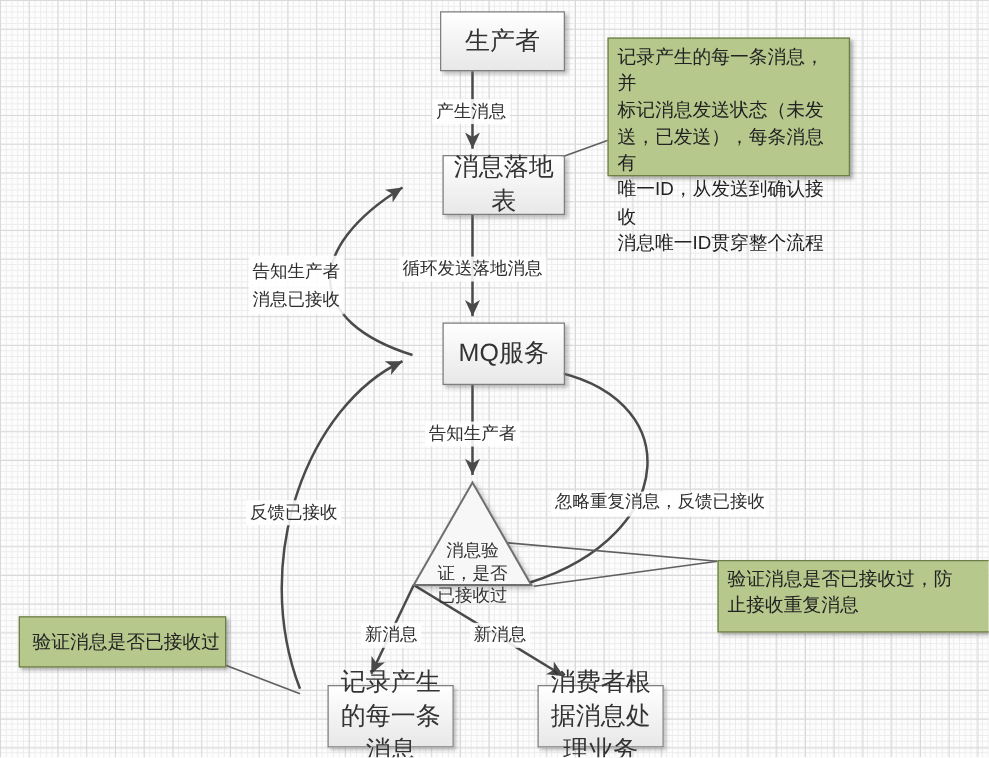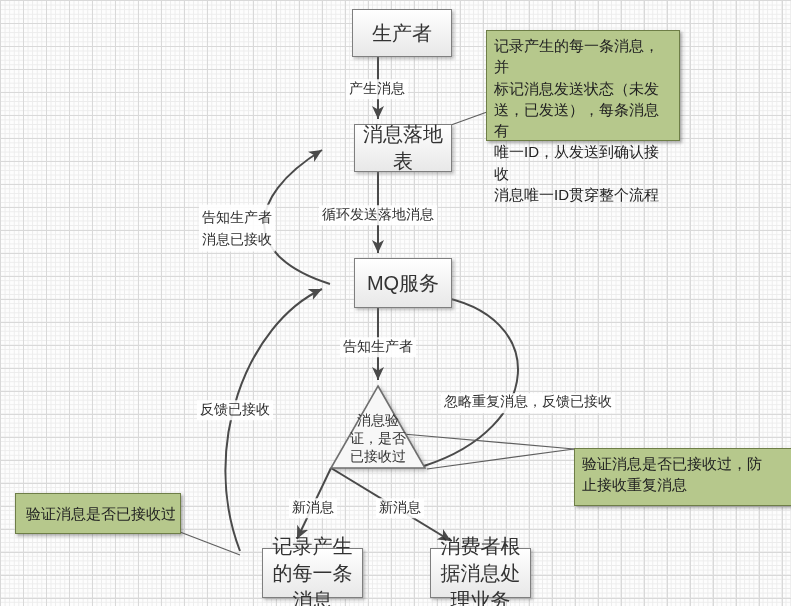--- a/index.html
+++ b/index.html
@@ -33,21 +33,21 @@
     font-size:20px;color:#333;line-height:1.35;padding:0 2px;margin-left:24px;
   }
   .elabel{
     position:absolute;z-index:3;transform:translate(-50%,-50%);
     font-size:14px;color:#2e2e2e;white-space:nowrap;
     background:rgba(255,255,255,.88);padding:1px 3px;line-height:1.25;
   }
   .elabel.multi{white-space:pre-line;text-align:center;line-height:1.6;}
   .tri-label{
     position:absolute;z-index:3;white-space:pre-line;text-align:center;
-    font-size:14px;color:#333;line-height:1.3;
+    font-size:14px;color:#333;line-height:1.3;margin-top:20px;
   }
   .note{
     position:absolute;z-index:2;box-sizing:border-box;
     background:var(--note-fill);border:1.5px solid var(--note-border);
     box-shadow:2px 2px 3px rgba(90,90,90,.5);
     font-size:15px;color:#222;white-space:pre-line;line-height:1.42;
     padding:4px 7px;
   }
   .note.center{display:flex;align-items:center;padding:0 0 0 10px;}
 </style>

